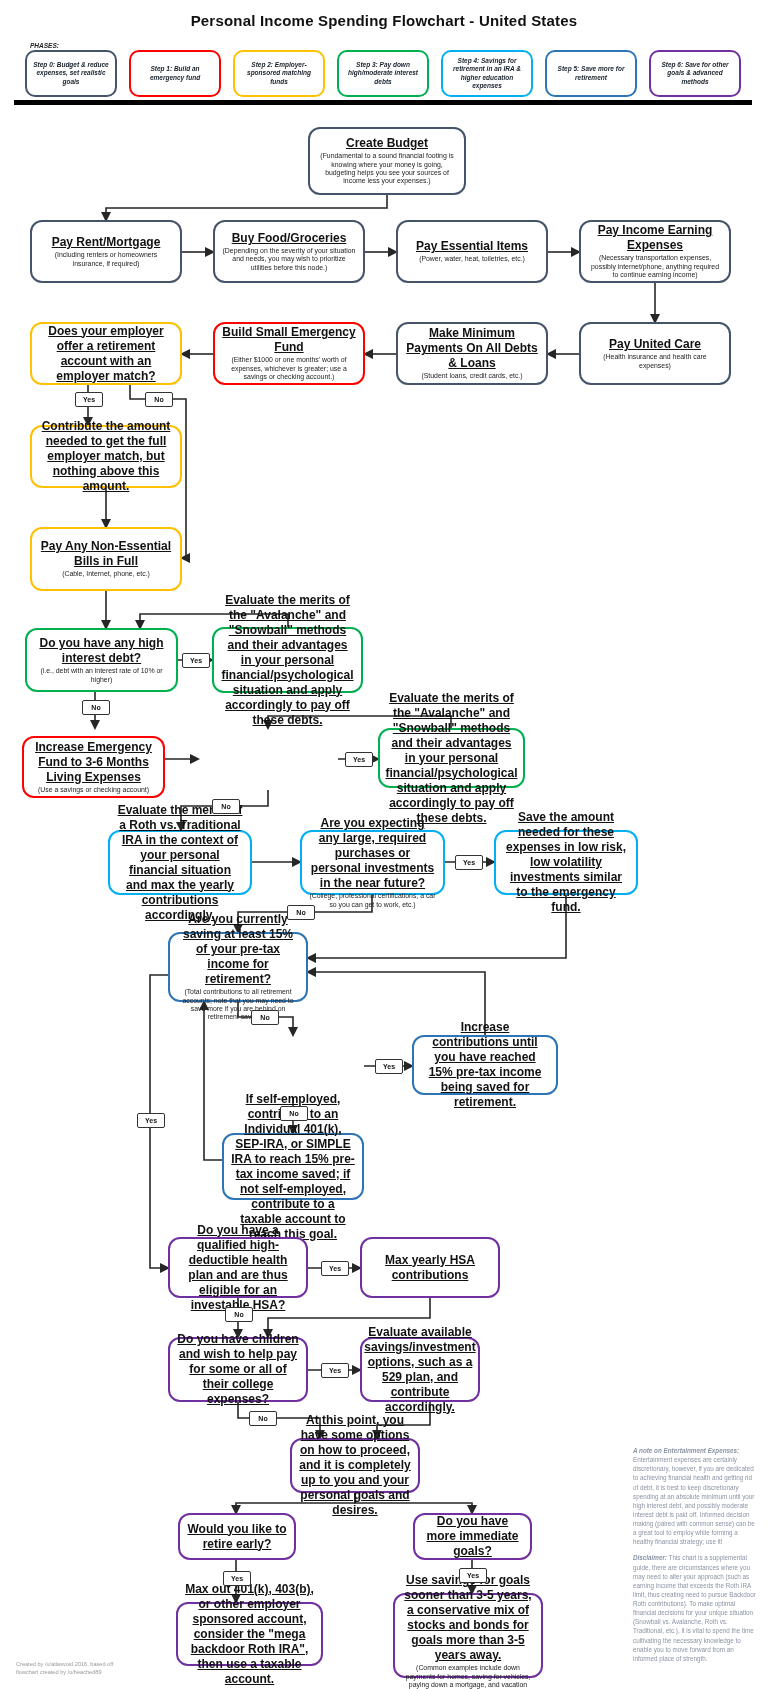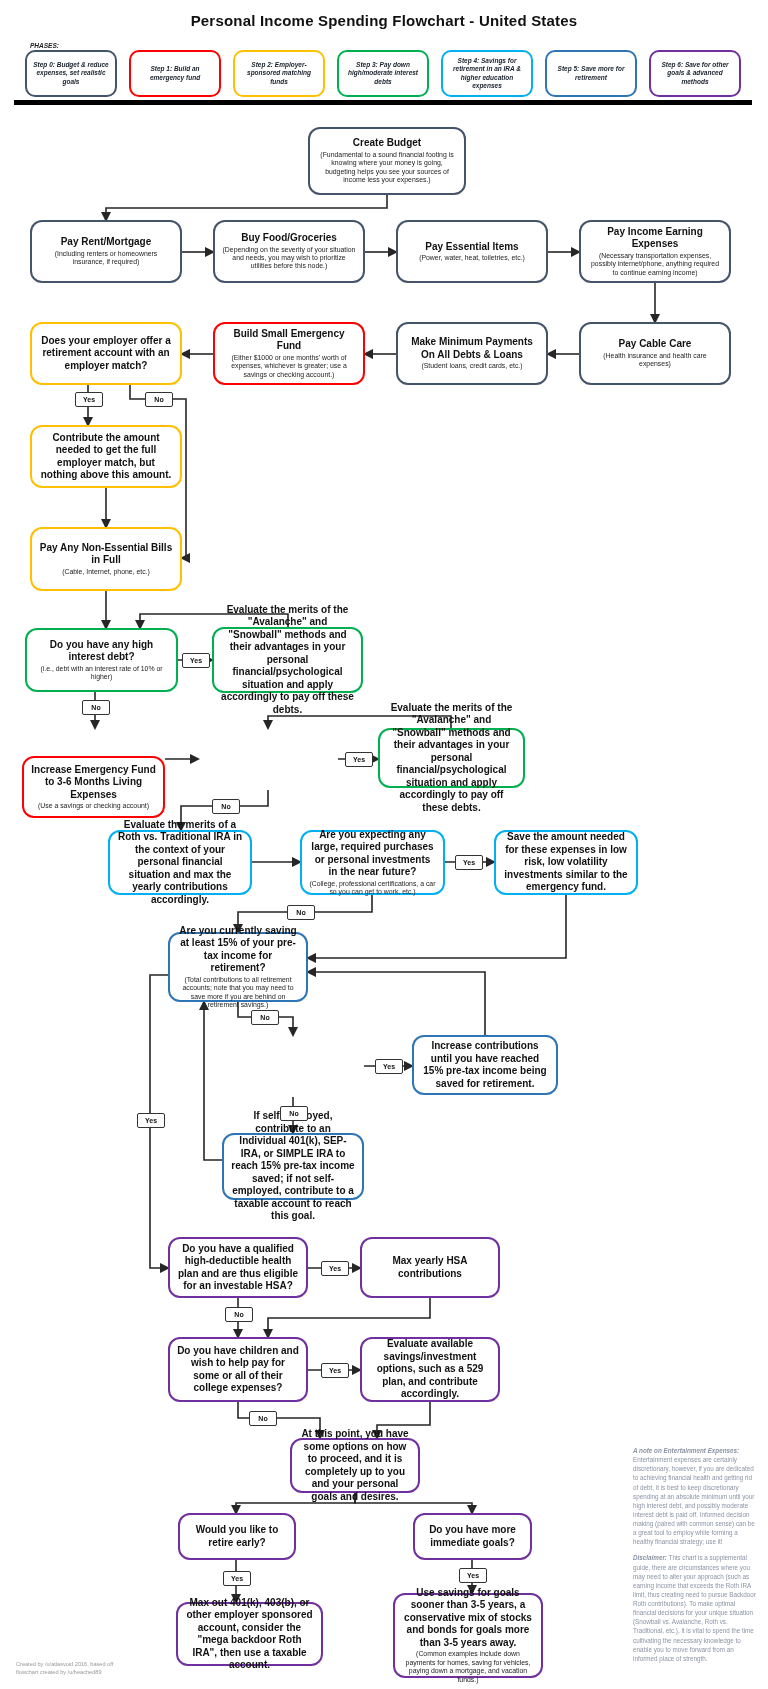--- a/index.html
+++ b/index.html
@@ -9,21 +9,21 @@
               font-size:15px;font-weight:600;letter-spacing:.2px;color:#111;}
   .phases-label{position:absolute;left:30px;top:42px;font-size:6.5px;font-weight:bold;font-style:italic;color:#222;}
   .phase{position:absolute;top:50px;width:92px;height:47px;background:#fff;border:2.5px solid #888;
          border-radius:10px;display:flex;align-items:center;justify-content:center;padding:2px 5px;box-sizing:border-box;}
   .phase span{font-size:6.5px;font-weight:bold;font-style:italic;text-align:center;line-height:1.3;color:#17202a;}
   .divider{position:absolute;left:14px;top:100px;width:738px;height:5px;background:#000;}
   svg.wires{position:absolute;left:0;top:0;width:768px;height:1689px;pointer-events:none;}
   .node{position:absolute;background:#fff;border:2.5px solid #888;border-radius:12px;box-sizing:border-box;
         display:flex;flex-direction:column;align-items:center;justify-content:center;
         padding:3px 7px;text-align:center;}
-  .node .t{font-size:10px;font-weight:bold;line-height:1.25;color:#111;}
+  .node .t{font-size:12px;font-weight:bold;line-height:1.25;color:#111;text-decoration:underline;}
   .node .s{font-size:6.9px;line-height:1.22;margin-top:1px;color:#222;}
   .navy{border-color:#44546A}.red{border-color:#FF0000}.gold{border-color:#FFC000}
   .green{border-color:#00B050}.cyan{border-color:#00B0F0}.blue{border-color:#2E75B6}.purple{border-color:#7030A0}
   .decision{position:absolute;width:26px;height:13px;background:#fff;border:1.2px solid #333;border-radius:2px;
             font-size:7px;font-weight:bold;line-height:13px;text-align:center;color:#111;z-index:3;}
   .sidenote{position:absolute;left:633px;top:1446px;width:124px;font-size:6.3px;line-height:1.45;color:#8a93a4;}
   .sidenote .nt{font-weight:bold;font-style:italic;}
   .sidenote p{margin:0 0 7px 0;}
   .credit{position:absolute;left:16px;top:1660px;font-size:5.6px;line-height:1.5;color:#9a9a9a;}
 </style>
@@ -133,38 +133,38 @@
   </div>
   <div class="node red" style="left:213px;top:322px;width:152px;height:63px">
     <div class="t">Build Small Emergency Fund</div>
     <div class="s">(Either $1000 or one months' worth of expenses, whichever is greater; use a savings or checking account.)</div>
   </div>
   <div class="node navy" style="left:396px;top:322px;width:152px;height:63px">
     <div class="t">Make Minimum Payments On All Debts &amp; Loans</div>
     <div class="s">(Student loans, credit cards, etc.)</div>
   </div>
   <div class="node navy" style="left:579px;top:322px;width:152px;height:63px">
-    <div class="t">Pay Cable Care</div>
+    <div class="t">Pay United Care</div>
     <div class="s">(Health insurance and health care expenses)</div>
   </div>
   <div class="node gold" style="left:30px;top:425px;width:152px;height:63px">
     <div class="t">Contribute the amount needed to get the full employer match, but nothing above this amount.</div>
   </div>
   <div class="node gold" style="left:30px;top:527px;width:152px;height:64px">
     <div class="t">Pay Any Non-Essential Bills in Full</div>
     <div class="s">(Cable, Internet, phone, etc.)</div>
   </div>
   <div class="node green" style="left:25px;top:628px;width:153px;height:64px">
     <div class="t">Do you have any high interest debt?</div>
     <div class="s">(i.e., debt with an interest rate of 10% or higher)</div>
   </div>
   <div class="node green" style="left:212px;top:627px;width:151px;height:66px">
     <div class="t">Evaluate the merits of the "Avalanche" and "Snowball" methods and their advantages in your personal financial/psychological situation and apply accordingly to pay off these debts.</div>
   </div>
-  <div class="node red" style="left:22px;top:756px;width:143px;height:62px">
+  <div class="node red" style="left:22px;top:736px;width:143px;height:62px">
     <div class="t">Increase Emergency Fund to 3-6 Months Living Expenses</div>
     <div class="s">(Use a savings or checking account)</div>
   </div>
   <div class="node green" style="left:378px;top:728px;width:147px;height:60px">
     <div class="t">Evaluate the merits of the "Avalanche" and "Snowball" methods and their advantages in your personal financial/psychological situation and apply accordingly to pay off these debts.</div>
   </div>
   <div class="node cyan" style="left:108px;top:830px;width:144px;height:65px">
     <div class="t">Evaluate the merits of a Roth vs. Traditional IRA in the context of your personal financial situation and max the yearly contributions accordingly.</div>
   </div>
   <div class="node cyan" style="left:300px;top:830px;width:145px;height:65px">
@@ -186,21 +186,21 @@
   </div>
   <div class="node purple" style="left:168px;top:1237px;width:140px;height:61px">
     <div class="t">Do you have a qualified high-deductible health plan and are thus eligible for an investable HSA?</div>
   </div>
   <div class="node purple" style="left:360px;top:1237px;width:140px;height:61px">
     <div class="t">Max yearly HSA contributions</div>
   </div>
   <div class="node purple" style="left:168px;top:1337px;width:140px;height:65px">
     <div class="t">Do you have children and wish to help pay for some or all of their college expenses?</div>
   </div>
-  <div class="node purple" style="left:360px;top:1337px;width:140px;height:65px">
+  <div class="node purple" style="left:360px;top:1337px;width:120px;height:65px">
     <div class="t">Evaluate available savings/investment options, such as a 529 plan, and contribute accordingly.</div>
   </div>
   <div class="node purple" style="left:290px;top:1438px;width:130px;height:55px">
     <div class="t">At this point, you have some options on how to proceed, and it is completely up to you and your personal goals and desires.</div>
   </div>
   <div class="node purple" style="left:178px;top:1513px;width:118px;height:47px">
     <div class="t">Would you like to retire early?</div>
   </div>
   <div class="node purple" style="left:413px;top:1513px;width:119px;height:47px">
     <div class="t">Do you have more immediate goals?</div>

